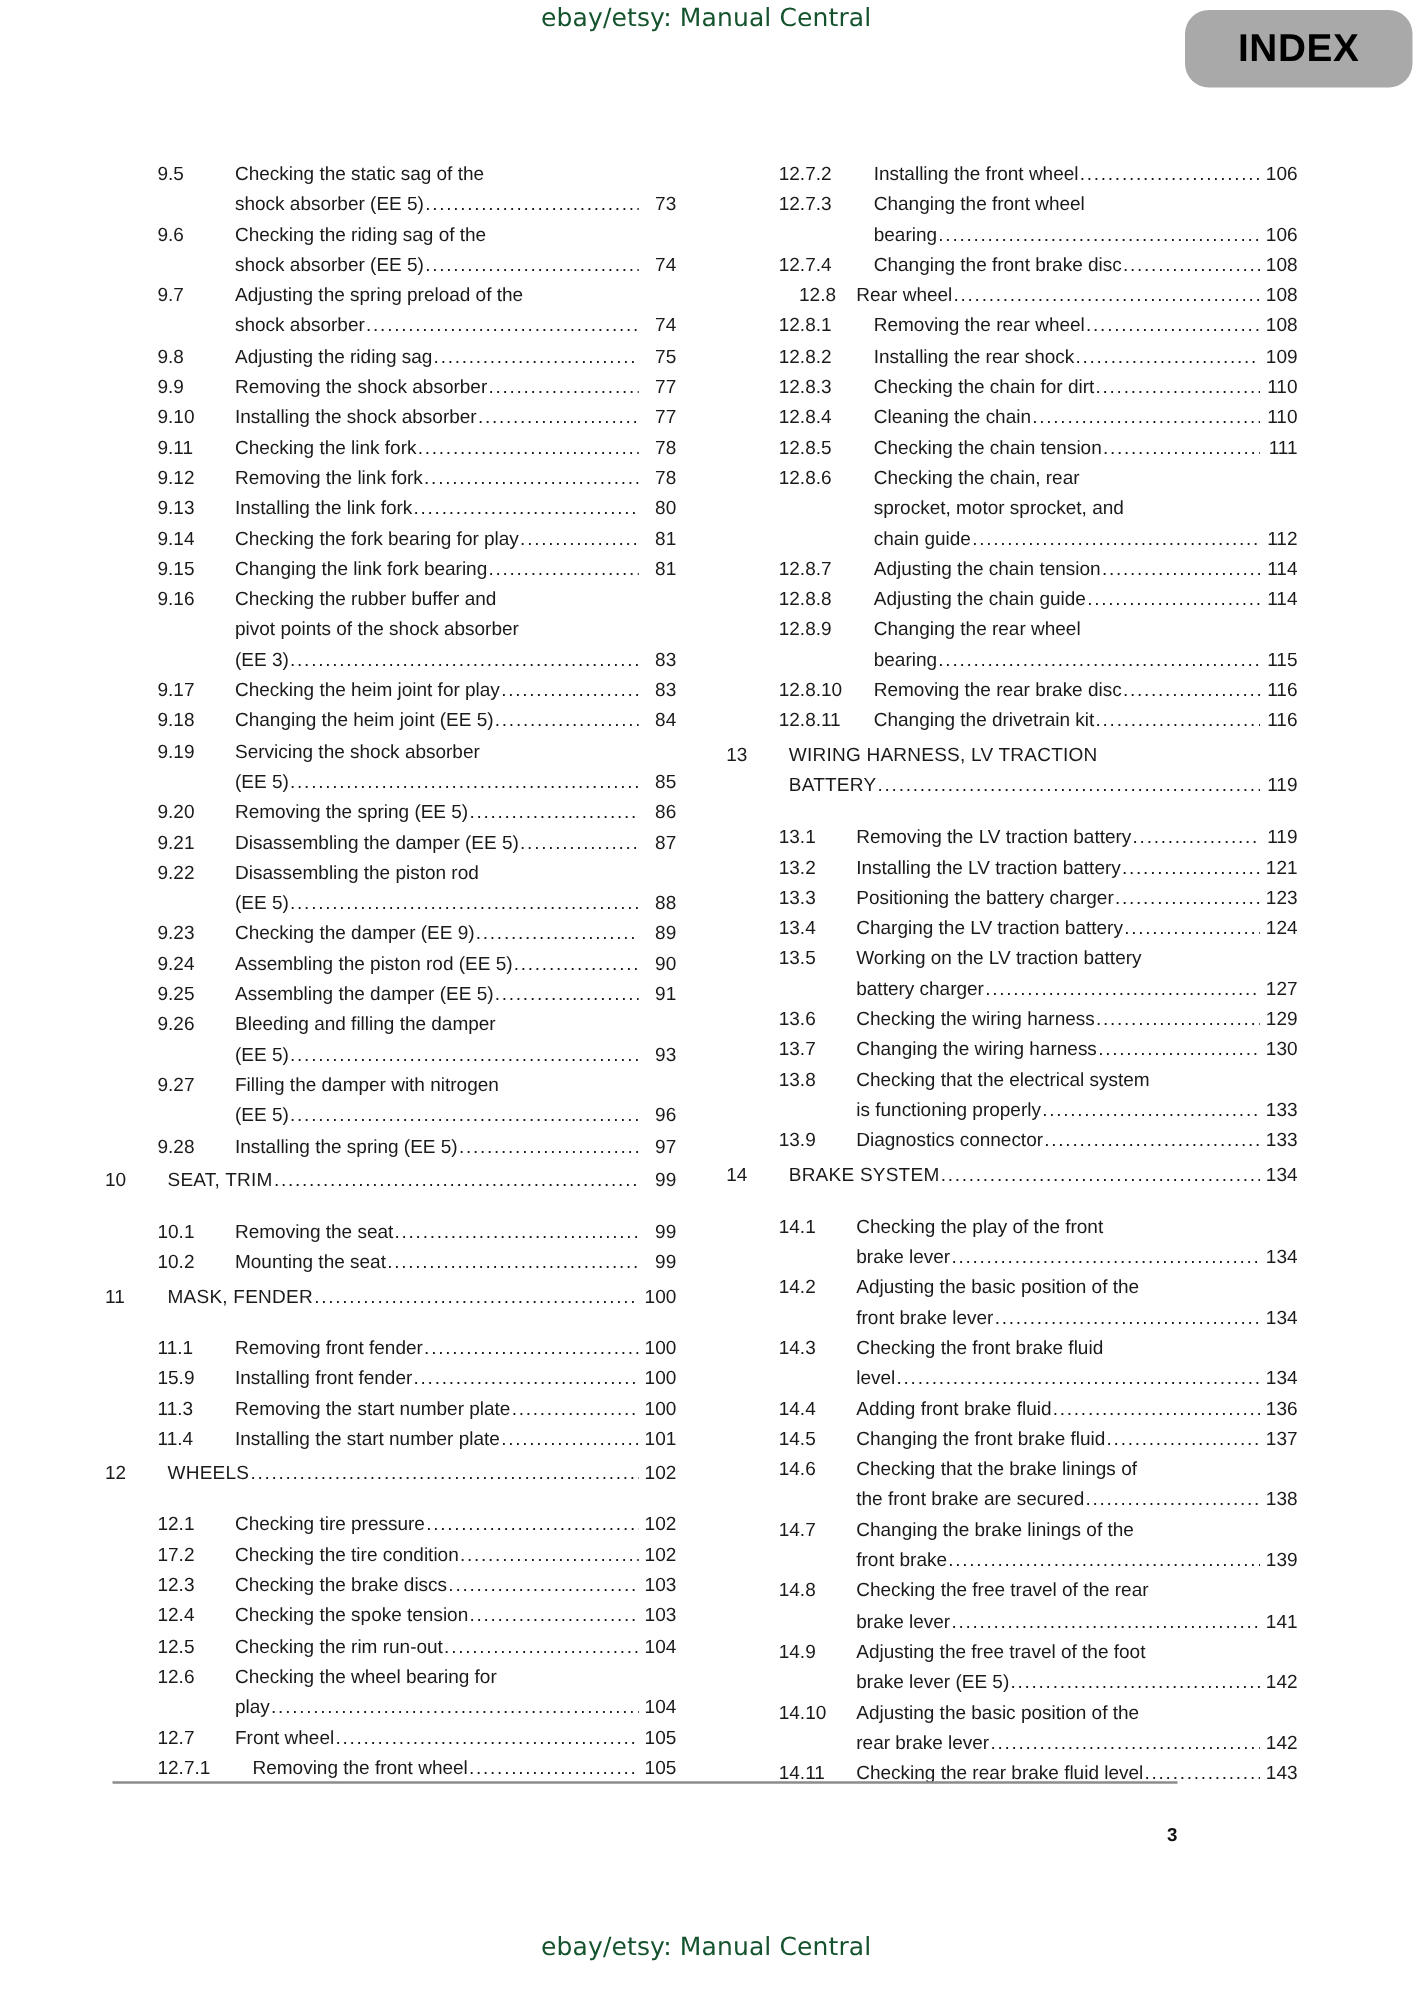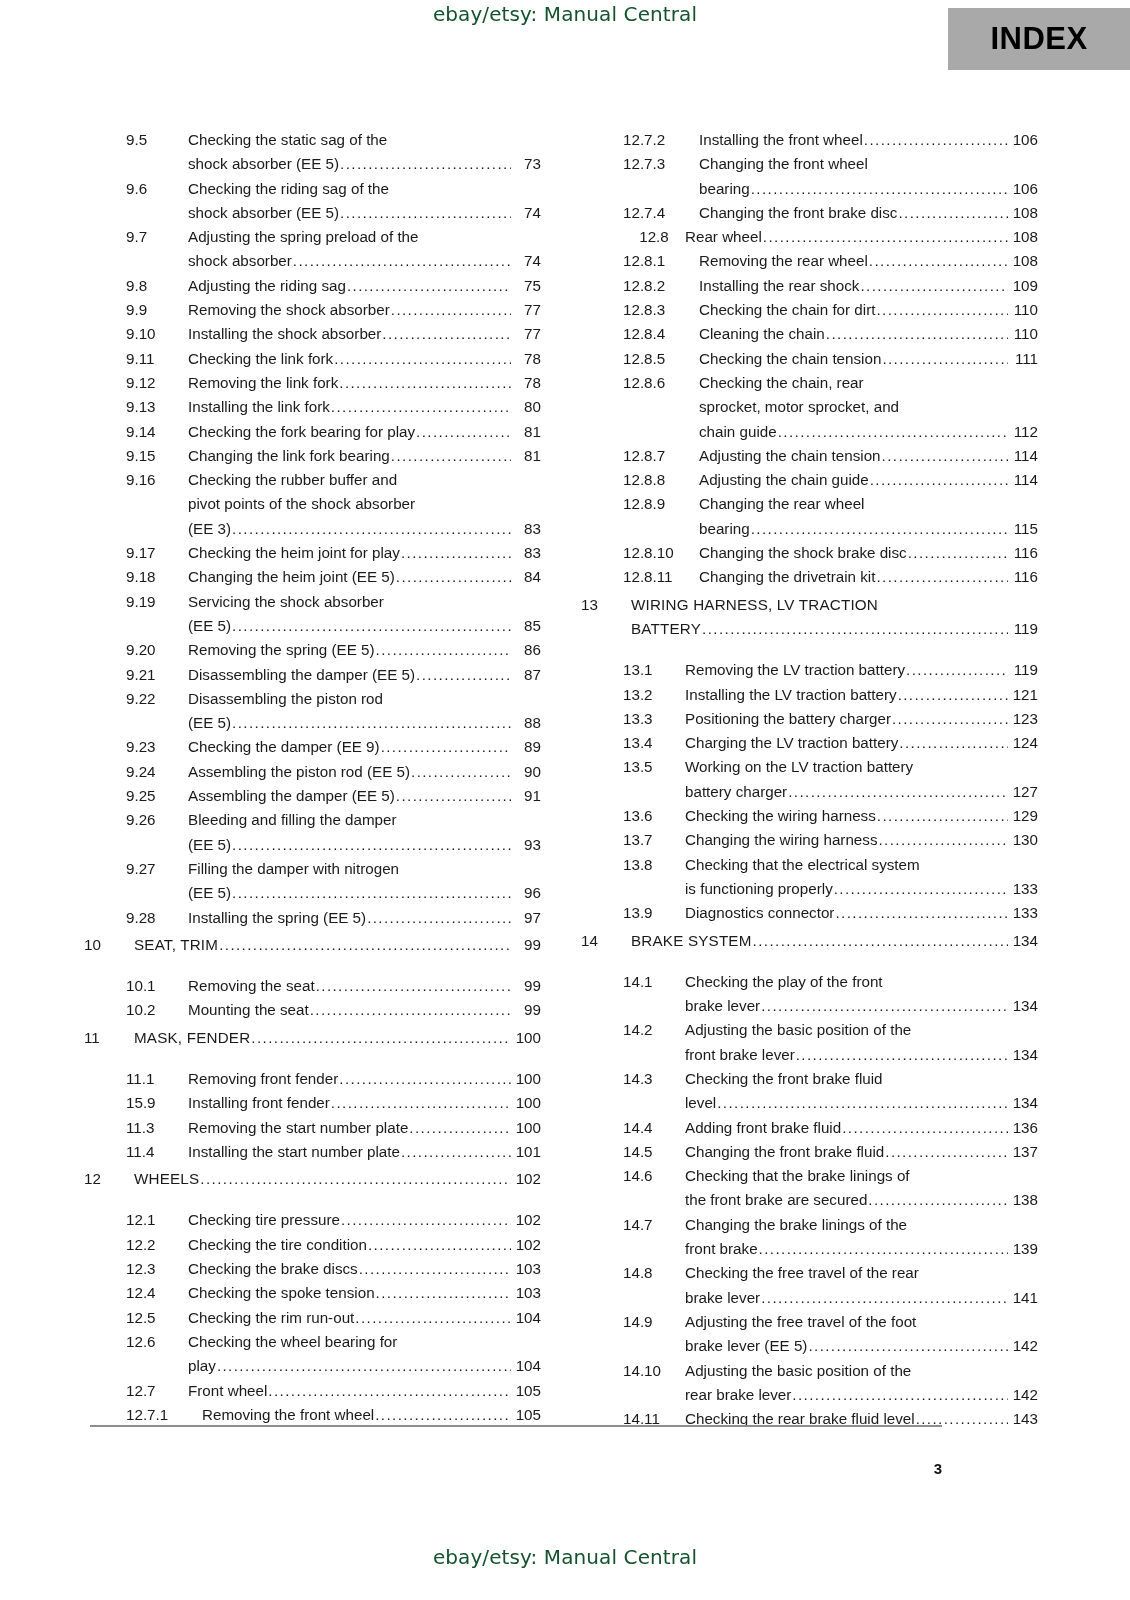--- a/index.html
+++ b/index.html
@@ -34,20 +34,21 @@
   .index-tab {
     position: absolute;
     top: 8px;
     left: 948px;
     width: 182px;
     height: 62px;
     background: #a9a9a9;
     display: flex;
     align-items: center;
     justify-content: center;
+    border-radius: 19px;
   }
   .index-tab-label {
     font-family: "Liberation Sans", sans-serif;
     font-weight: bold;
     font-size: 31px;
     color: #000000;
     letter-spacing: 0.5px;
   }
 
   
@@ -534,21 +535,21 @@
         <div class="toc-num">12.1</div>
         <div class="toc-body">
           <div class="toc-line">
             <span class="toc-title">Checking tire pressure</span>
             <span class="toc-leader">..........................................................................................</span>
             <span class="toc-page">102</span>
           </div>
         </div>
       </div>
       <div class="toc-entry lvl-section">
-        <div class="toc-num">12.2</div>
+        <div class="toc-num">17.2</div>
         <div class="toc-body">
           <div class="toc-line">
             <span class="toc-title">Checking the tire condition</span>
             <span class="toc-leader">..........................................................................................</span>
             <span class="toc-page">102</span>
           </div>
         </div>
       </div>
       <div class="toc-entry lvl-section">
         <div class="toc-num">12.3</div>
@@ -764,21 +765,21 @@
             <span class="toc-title">bearing</span>
             <span class="toc-leader">..........................................................................................</span>
             <span class="toc-page">115</span>
           </div>
         </div>
       </div>
       <div class="toc-entry lvl-sub">
         <div class="toc-num">12.8.10</div>
         <div class="toc-body">
           <div class="toc-line">
-            <span class="toc-title">Changing the shock brake disc</span>
+            <span class="toc-title">Removing the rear brake disc</span>
             <span class="toc-leader">..........................................................................................</span>
             <span class="toc-page">116</span>
           </div>
         </div>
       </div>
       <div class="toc-entry lvl-sub">
         <div class="toc-num">12.8.11</div>
         <div class="toc-body">
           <div class="toc-line">
             <span class="toc-title">Changing the drivetrain kit</span>

